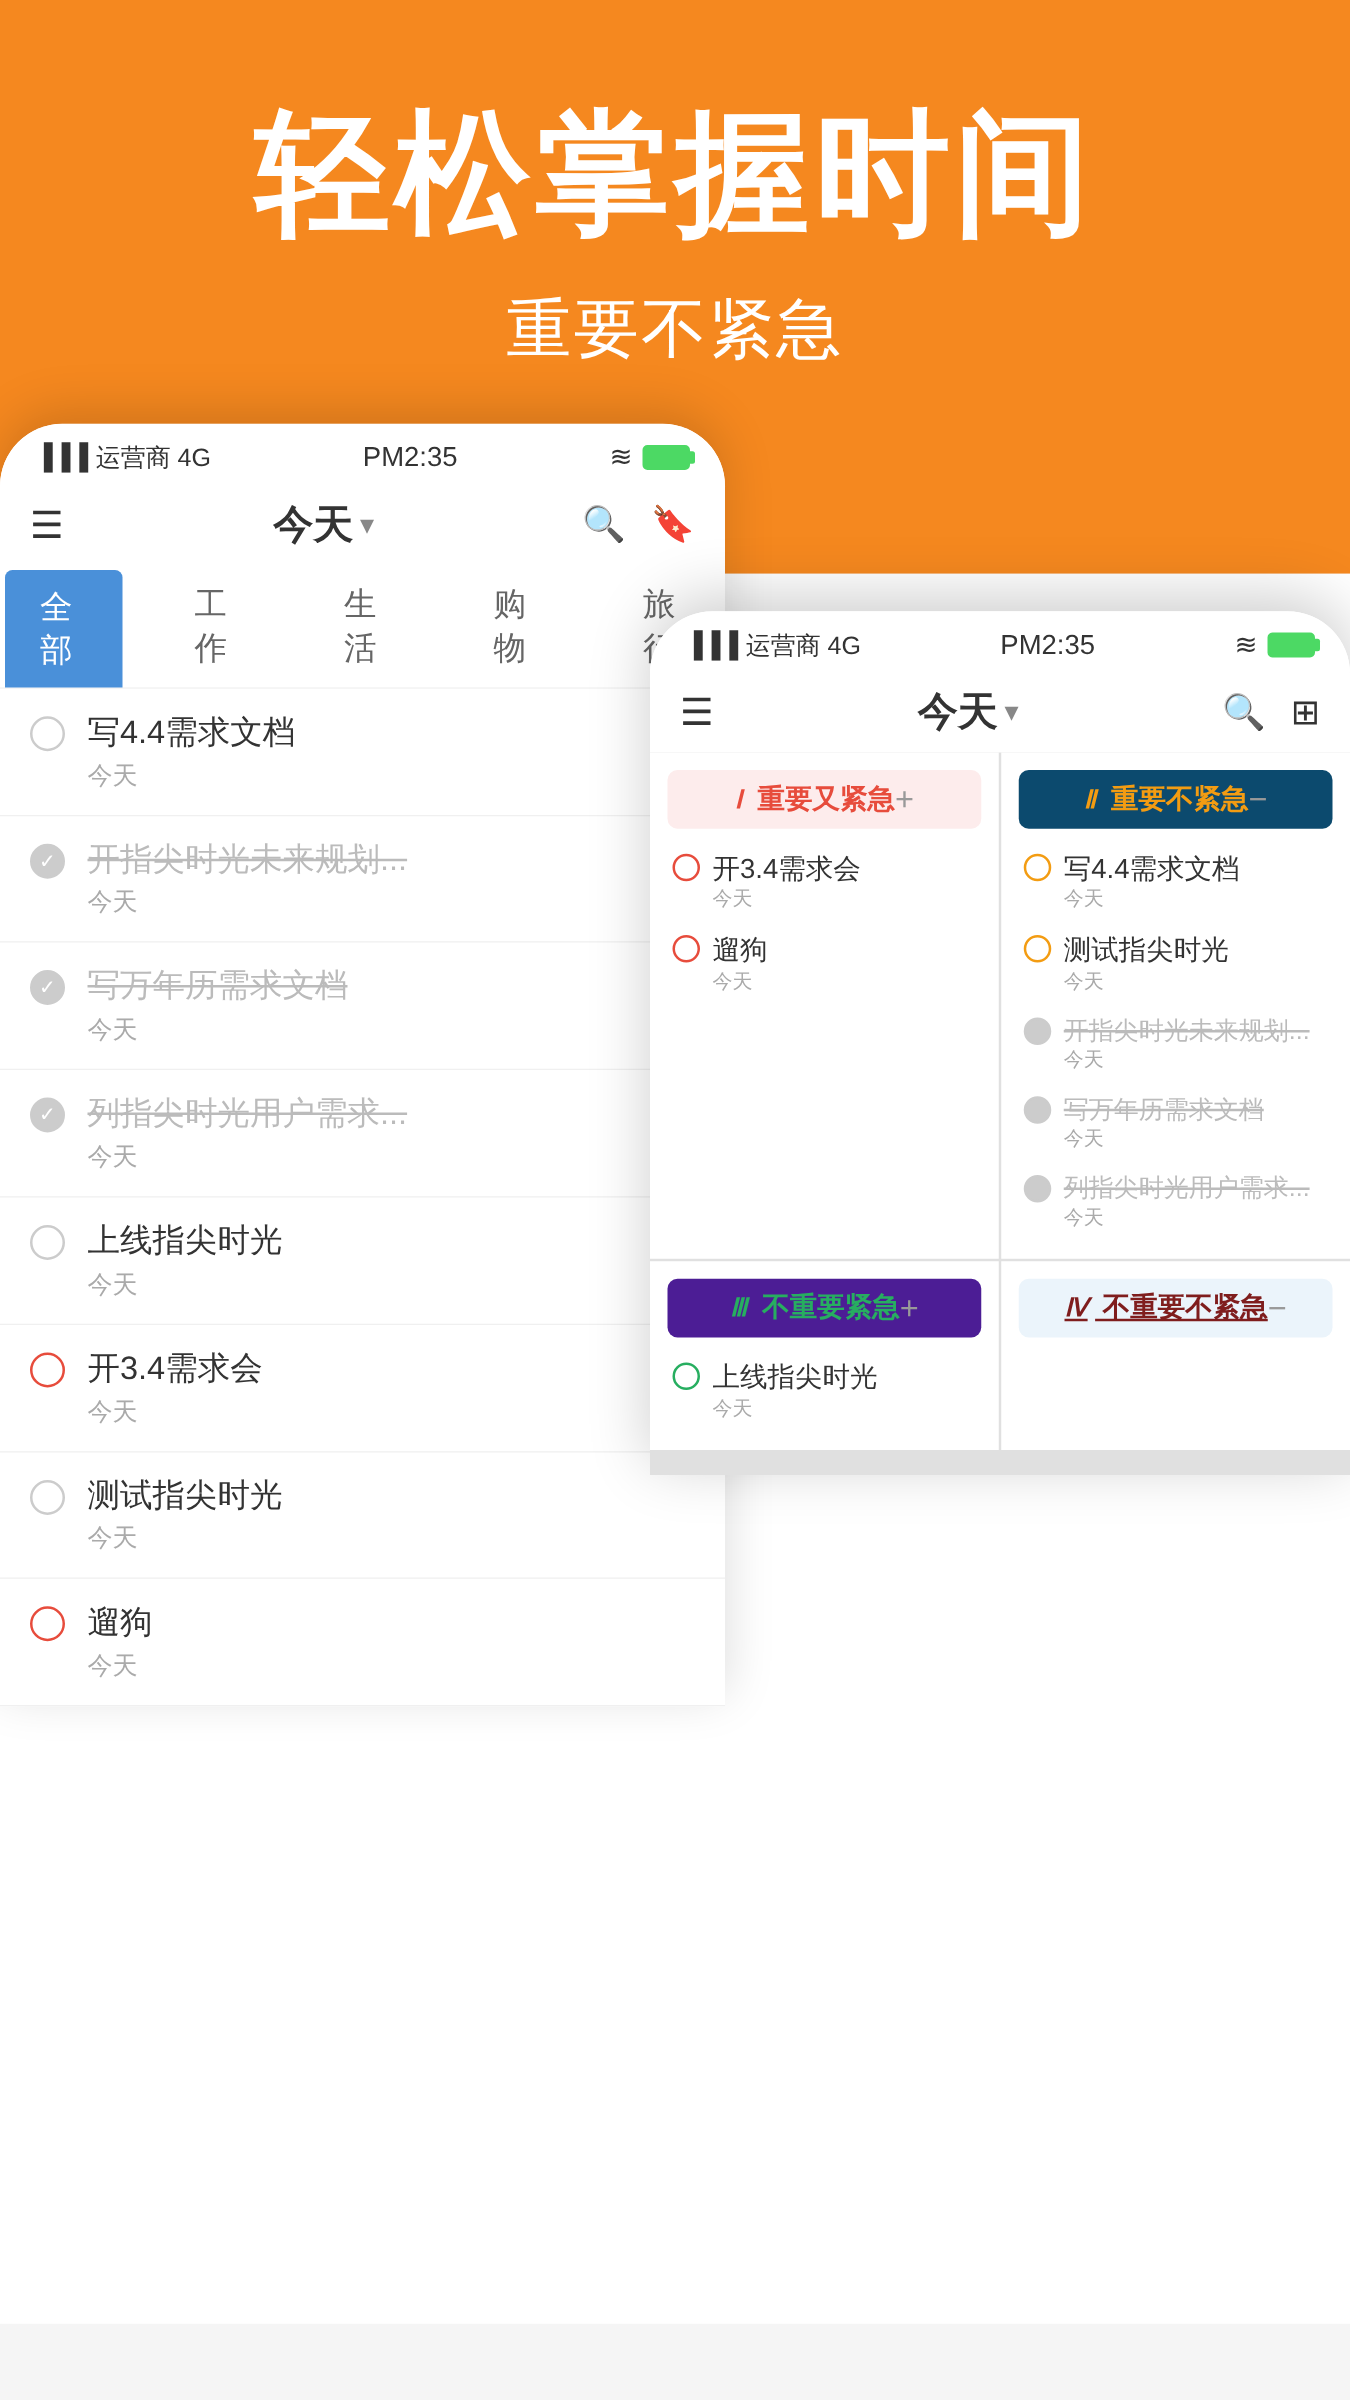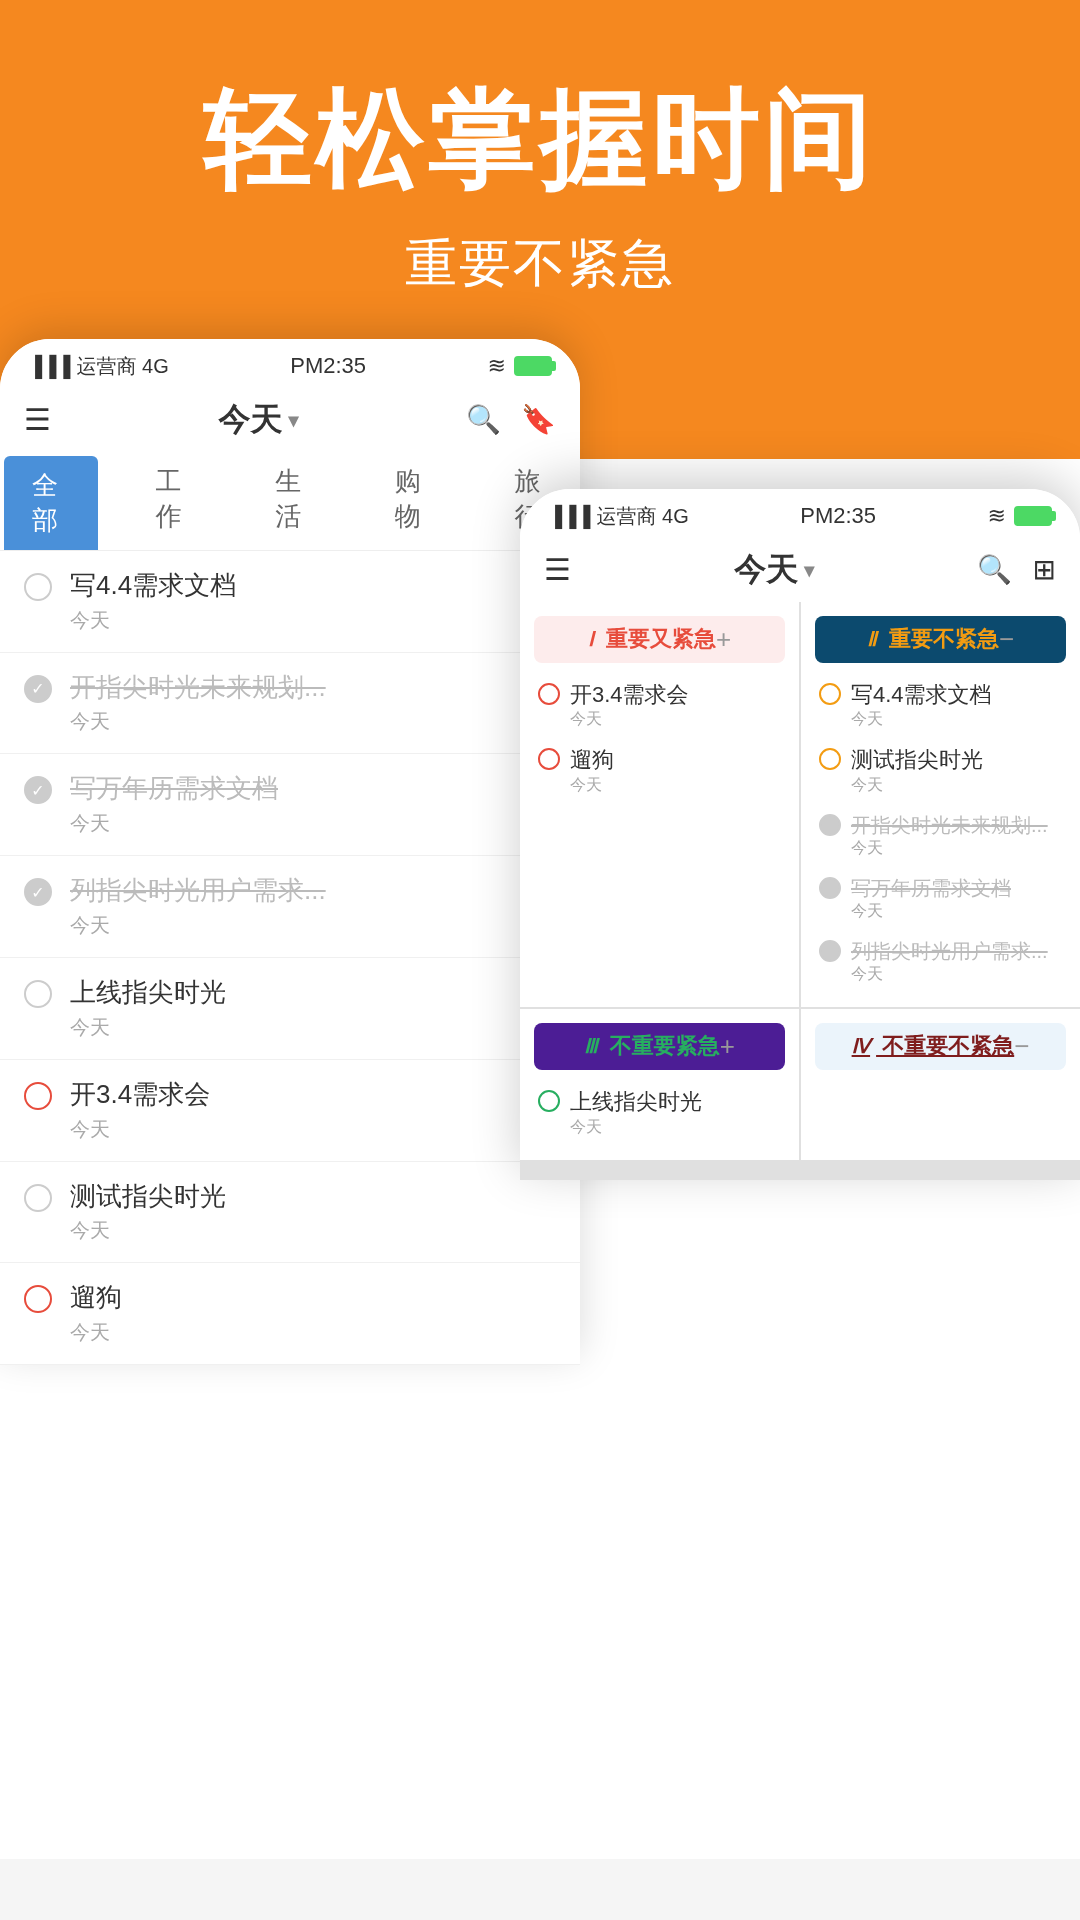--- a/index.html
+++ b/index.html
@@ -94,20 +94,21 @@
     }
     .nav-menu { font-size: 30px; color: #333; margin-right: auto; }
     .nav-title { font-size: 32px; font-weight: 600; color: #333; display: flex; align-items: center; gap: 6px; }
     .nav-dropdown { font-size: 20px; color: #888; }
     .nav-icons { display: flex; gap: 20px; margin-left: auto; }
     .nav-icon { font-size: 28px; color: #333; }
 
     
     .tabs-bar {
       display: flex;
+      align-items: center;
       border-bottom: 1px solid #eee;
       background: white;
       gap: 26px;
     }
     .tab-item {
       padding: 12px 28px;
       font-size: 26px;
       color: #666;
       position: relative;
     }

